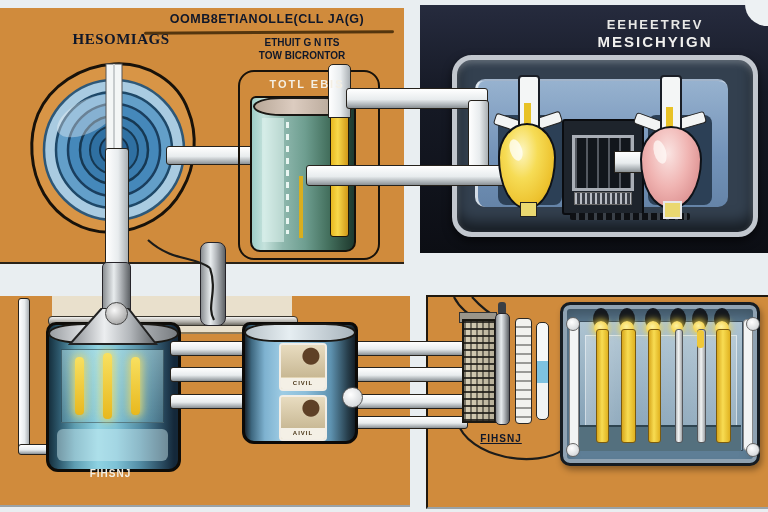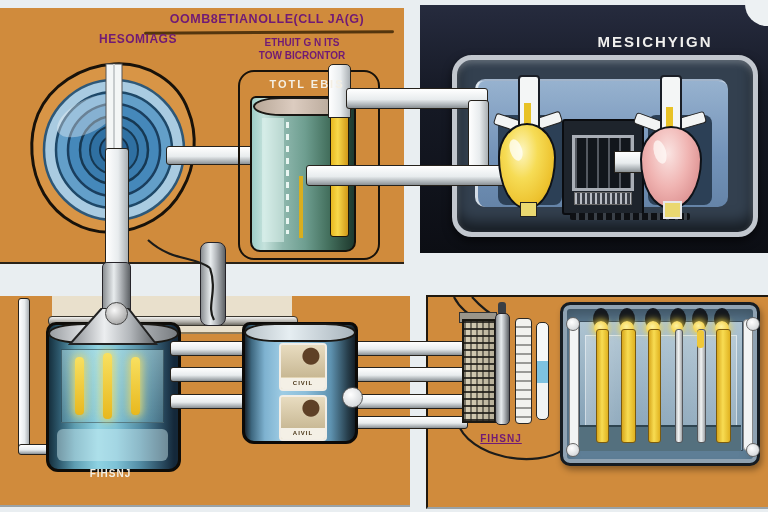--- a/index.html
+++ b/index.html
@@ -8,21 +8,21 @@
   .abs{position:absolute;}
   
   .panel-orange{background:#D08B3C;}
   #p-tl{left:0;top:8px;width:404px;height:254px;border-bottom:2px solid #2A2218;}
   #p-tr{left:420px;top:5px;width:348px;height:248px;
         background:linear-gradient(180deg,#262B3E 0%,#161A26 35%,#0C0E14 100%);}
   #p-bl{left:0;top:296px;width:410px;height:209px;border-bottom:2px solid #9AA2A6;}
   #p-br{left:426px;top:295px;width:342px;height:210px;border-top:2px solid #20180E;
         border-left:2px solid #20180E;border-bottom:2px solid #9AA2A6;}
   
-  .t-brown{color:#701a75;font-weight:bold;}
+  .t-brown{color:#0f172a;font-weight:bold;}
   .t-white{color:#F4EFE3;font-weight:bold;}
   .ctr{text-align:center;}
   
   .pipe-h{background:linear-gradient(180deg,#FFFFFF 0%,#E8ECEE 55%,#AAB0B4 85%,#8A9094 100%);
           border:1.5px solid #26221C;border-radius:3px;}
   .pipe-v{background:linear-gradient(90deg,#FFFFFF 0%,#E8ECEE 55%,#AAB0B4 100%);
           border:1.5px solid #26221C;border-radius:3px;}
   .metal-v{background:linear-gradient(90deg,#8A8E92 0%,#E8ECEE 40%,#B2B6BA 65%,#5E6266 100%);
            border:1.5px solid #26242A;border-radius:5px;}
   
@@ -76,21 +76,21 @@
   .lline{height:2px;background:rgba(245,240,225,0.85);flex:1;border-radius:1px;}
 </style>
 </head>
 <body>
 
 <div class="page">
 
   <div class="abs panel-orange" id="p-tl">
     <div class="abs t-brown ctr" style="left:138px;top:4px;width:258px;font-size:12.5px;letter-spacing:0.5px;">OOMB8ETIANOLLE(CLL JA(G)</div>
     <div class="abs" style="left:144px;top:23px;width:250px;height:3px;background:#53350E;border-radius:3px;transform:rotate(-0.4deg);"></div>
-    <div class="abs t-brown ctr" style="left:69px;top:24px;width:138px;font-size:12px;line-height:15px;letter-spacing:0.5px;">
+    <div class="abs t-brown ctr" style="left:52px;top:24px;width:138px;font-size:15px;line-height:15px;letter-spacing:0.5px;font-family:Liberation Serif, serif;">
       <div>HESOMIAGS</div>
     </div>
     <div class="abs t-brown ctr" style="left:232px;top:28px;width:140px;font-size:10px;line-height:13px;">
       <div>ETHUIT G N ITS</div>
       <div>TOW BICRONTOR</div>
     </div>
 
     <svg class="abs" style="left:18px;top:50px;" width="192" height="192" viewBox="0 0 192 192">
       <path d="M96,6 C130,4 160,24 170,52 C180,76 178,108 164,132 C150,158 124,172 96,174
                C66,176 40,160 26,136 C12,112 10,80 20,56 C32,28 62,8 96,6 Z" fill="#D89546" stroke="#18120A" stroke-width="3"></path>
@@ -116,20 +116,21 @@
       <div class="abs" style="left:10px;top:20px;width:22px;bottom:8px;background:rgba(230,248,244,0.5);"></div>
       <div class="abs" style="left:34px;top:24px;width:3px;bottom:16px;background:repeating-linear-gradient(180deg,#EAF6F2 0 6px,transparent 6px 12px);"></div>
       <div class="abs" style="left:47px;top:78px;width:4px;height:62px;background:#D8AE1E;"></div>
       <div class="abs" style="left:78px;top:15px;width:17px;height:122px;background:linear-gradient(90deg,#E8B820,#F8D84A 40%,#D09818);border:1.5px solid #20180A;border-radius:3px;"></div>
     </div>
 
     <div class="abs pipe-v" style="left:328px;top:56px;width:21px;height:52px;border-radius:5px 5px 0 0;"></div>
   </div>
 
   <div class="abs" id="p-tr">
+    <div class="abs ctr" style="left:130px;top:12px;width:210px;font-size:13px;font-weight:bold;color:#E8E8E6;letter-spacing:2px;">EEHEETREV</div>
     <div class="abs ctr" style="left:120px;top:28px;width:230px;font-size:15px;font-weight:bold;color:#F0F0EE;letter-spacing:2px;">MESICHYIGN</div>
 
     <div class="abs device" style="left:32px;top:50px;width:296px;height:172px;"></div>
     <div class="abs screen" style="left:55px;top:74px;width:250px;height:126px;"></div>
 
     <div class="abs pedestal" style="left:78px;top:110px;width:64px;height:90px;"></div>
     <div class="abs pedestal" style="left:228px;top:110px;width:64px;height:90px;"></div>
 
     <div class="abs" style="left:142px;top:114px;width:78px;height:92px;background:#1E242C;border:2px solid #0A0C10;border-radius:3px;z-index:4;">
       <div class="abs" style="left:8px;top:14px;right:8px;bottom:22px;border:3px solid #A9AEB6;background:

